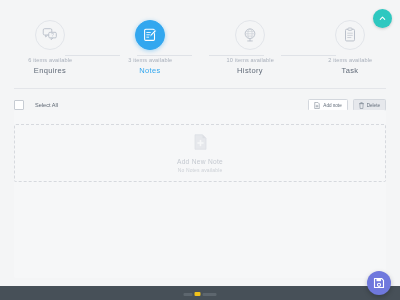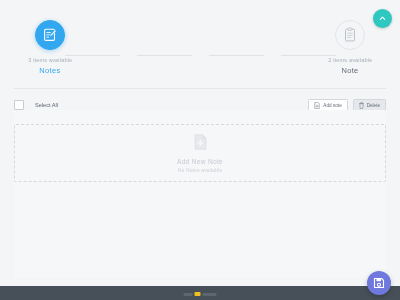--- a/index.html
+++ b/index.html
@@ -276,47 +276,74 @@
     </span>
   </div>
 
   <div class="stepper">
 
     <div class="connector" style="left:51px;  width:55px;"></div>
     <div class="connector" style="left:123px; width:55px;"></div>
     <div class="connector" style="left:195px; width:55px;"></div>
     <div class="connector" style="left:267px; width:55px;"></div>
 
+    <div class="step">
+      <div class="step-icon-wrap">
+        <div class="step-ring"></div>
+        <svg class="step-glyph" viewBox="0 0 20 20">
+          <rect x="2.5" y="3" width="9.5" height="7" rx="1.4" fill="none" stroke="#b9bfc9" stroke-width="1"></rect>
+          <path d="M5.2 10 L5.2 12.2 L7.4 10" fill="none" stroke="#b9bfc9" stroke-width="1" stroke-linejoin="round"></path>
+          <rect x="8.6" y="7" width="8.4" height="6.2" rx="1.3" fill="#f4f5f6" stroke="#b9bfc9" stroke-width="1"></rect>
+          <path d="M11.4 13.2 L11.4 15.2 L13.4 13.2" fill="#f4f5f6" stroke="#b9bfc9" stroke-width="1" stroke-linejoin="round"></path>
+          <text x="12.7" y="12" font-size="5.2" fill="#b9bfc9" text-anchor="middle" font-family="Liberation Sans, sans-serif">?</text>
+        </svg>
+      </div>
+      <div class="step-count">6 items available</div>
+      <div class="step-label">Enquires</div>
+    </div>
 
 
     <div class="step active">
       <div class="step-icon-wrap">
         <div class="step-ring"></div>
         <svg class="step-glyph" viewBox="0 0 20 20">
           <rect x="4" y="3.6" width="11" height="12.4" rx="1.3" fill="none" stroke="#ffffff" stroke-width="1.2"></rect>
           <path d="M6.4 7.2 H10.4 M6.4 9.8 H9.4 M6.4 12.4 H8.6" stroke="#ffffff" stroke-width="1" stroke-linecap="round"></path>
           <path d="M15.6 4.2 L17 5.6 L11.6 11 L9.8 11.6 L10.4 9.8 Z" fill="#ffffff" stroke="#32a7ef" stroke-width="0.7" stroke-linejoin="round"></path>
         </svg>
       </div>
       <div class="step-count">3 items available</div>
       <div class="step-label">Notes</div>
     </div>
 
+    <div class="step">
+      <div class="step-icon-wrap">
+        <div class="step-ring"></div>
+        <svg class="step-glyph" viewBox="0 0 20 20">
+          <circle cx="10" cy="8.6" r="5.4" fill="none" stroke="#b9bfc9" stroke-width="1"></circle>
+          <ellipse cx="10" cy="8.6" rx="2.3" ry="5.4" fill="none" stroke="#c9ced6" stroke-width="0.7"></ellipse>
+          <path d="M4.8 8.6 H15.2 M5.6 6 H14.4 M5.6 11.2 H14.4" stroke="#c9ced6" stroke-width="0.7"></path>
+          <path d="M10 14 V16.4 M7.4 16.6 H12.6" stroke="#b9bfc9" stroke-width="1" stroke-linecap="round"></path>
+        </svg>
+      </div>
+      <div class="step-count">10 items available</div>
+      <div class="step-label">History</div>
+    </div>
 
     <div class="step">
       <div class="step-icon-wrap">
         <div class="step-ring"></div>
         <svg class="step-glyph" viewBox="0 0 20 20">
           <rect x="5" y="3.6" width="10" height="13" rx="1.3" fill="none" stroke="#b9bfc9" stroke-width="1.1"></rect>
           <rect x="7.8" y="2.2" width="4.4" height="2.6" rx="0.8" fill="#f4f5f6" stroke="#b9bfc9" stroke-width="1"></rect>
           <path d="M7.4 8 H12.6 M7.4 10.4 H12.6 M7.4 12.8 H11" stroke="#c4c9d1" stroke-width="0.9" stroke-linecap="round"></path>
         </svg>
       </div>
       <div class="step-count">2 items available</div>
-      <div class="step-label">Note</div>
+      <div class="step-label">Task</div>
     </div>
 
   </div>
 
   <div class="divider"></div>
 
   <div class="toolbar">
     <div class="checkbox"></div>
     <div class="select-all-label">Select All</div>
 

